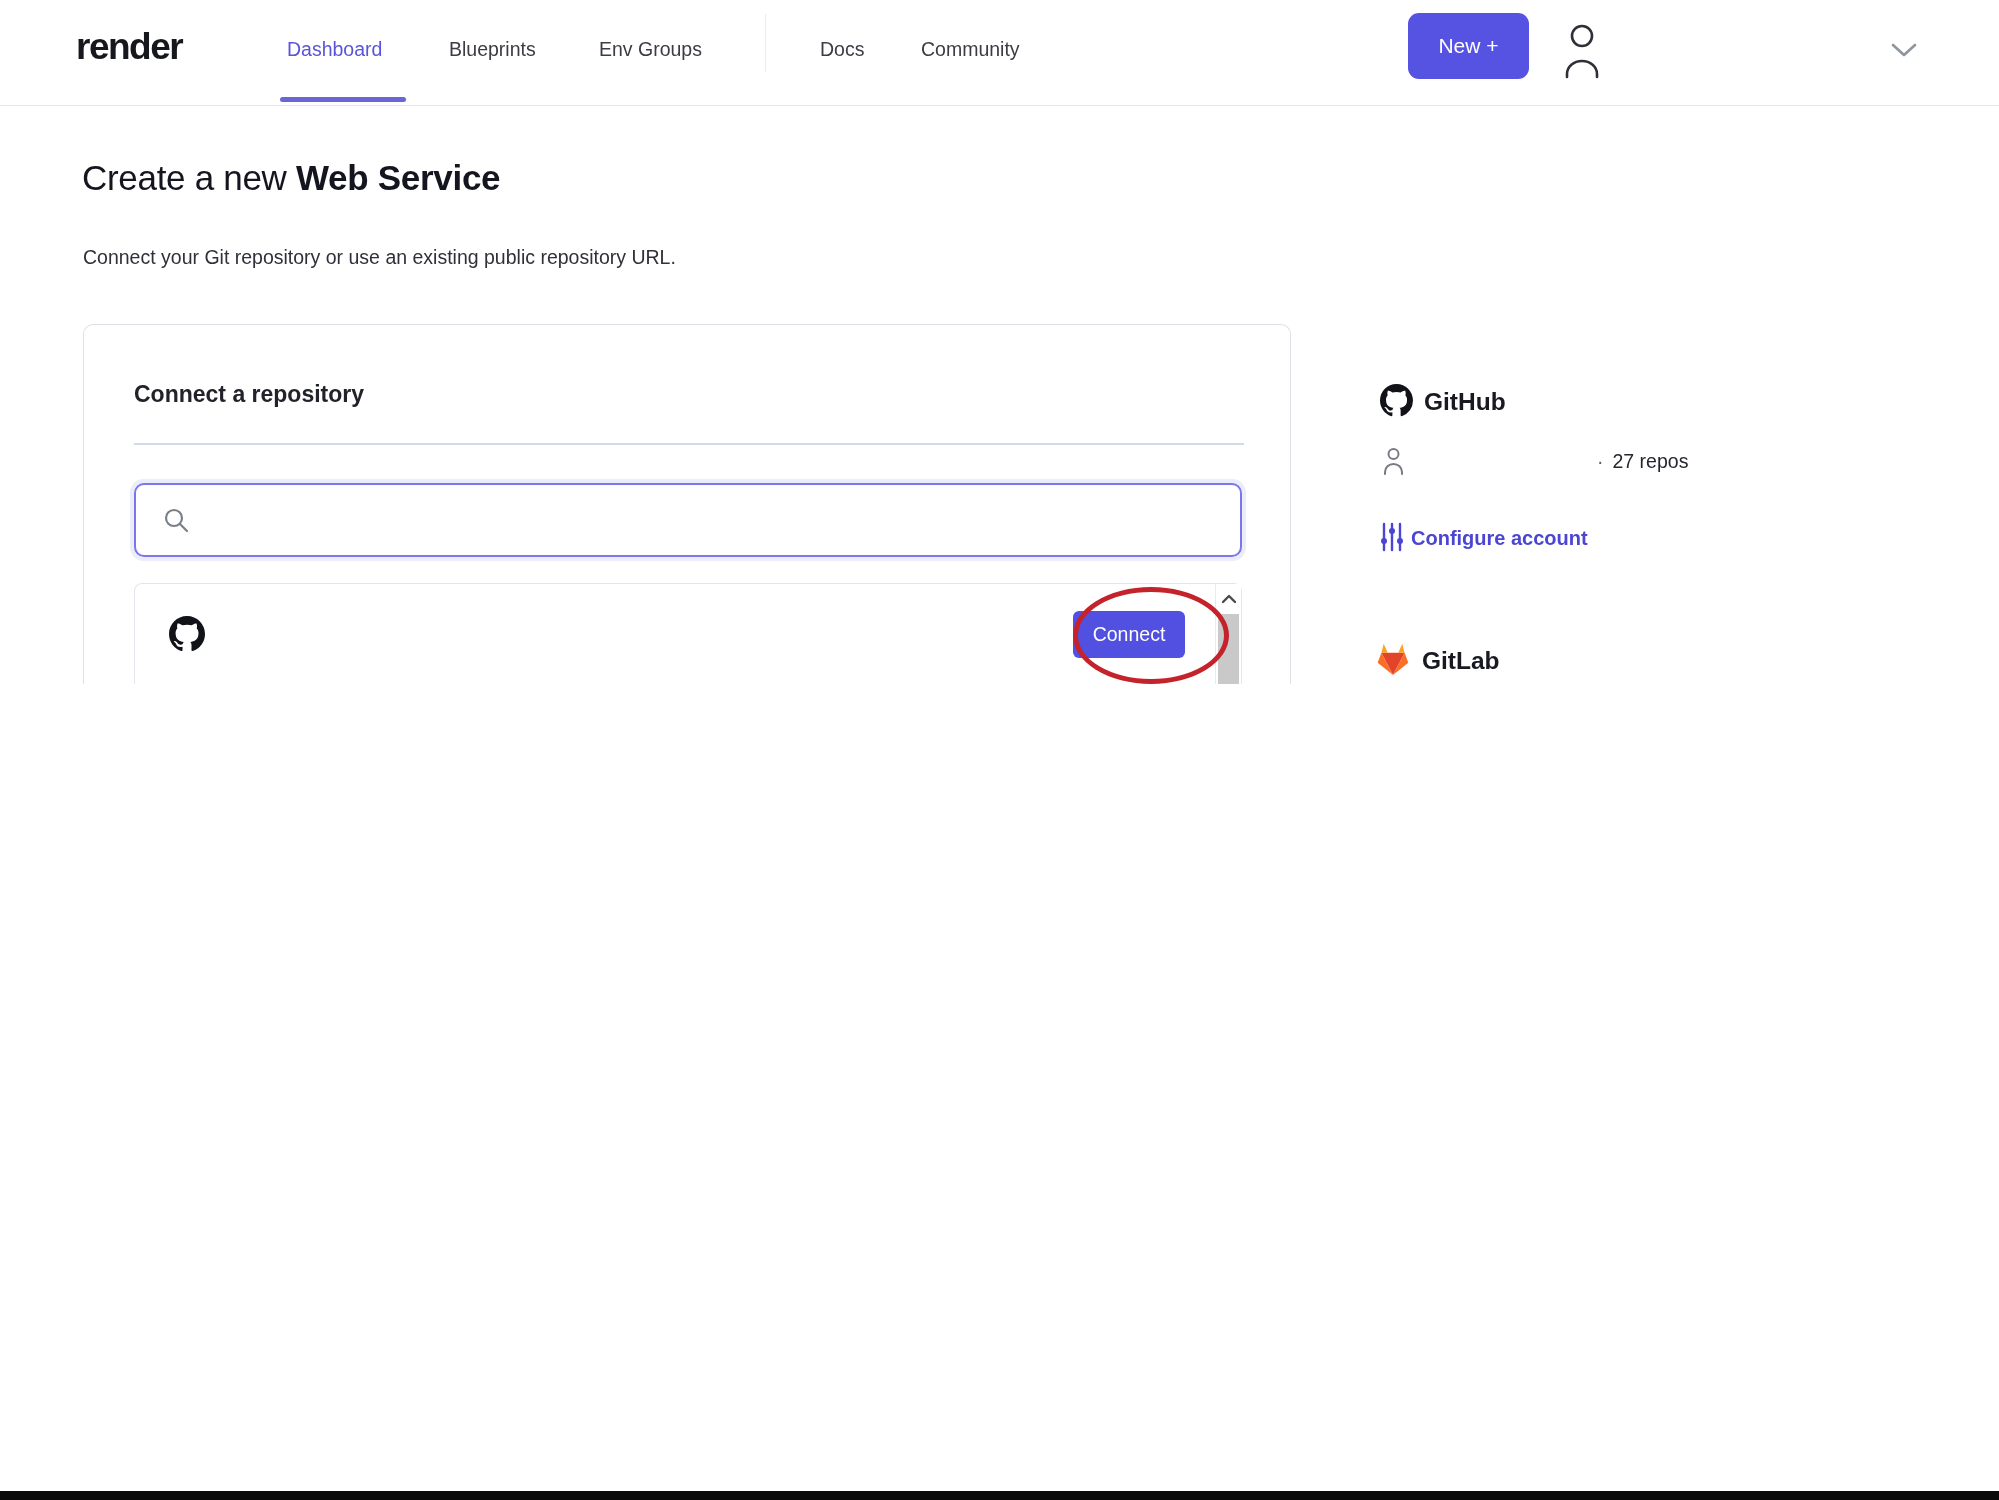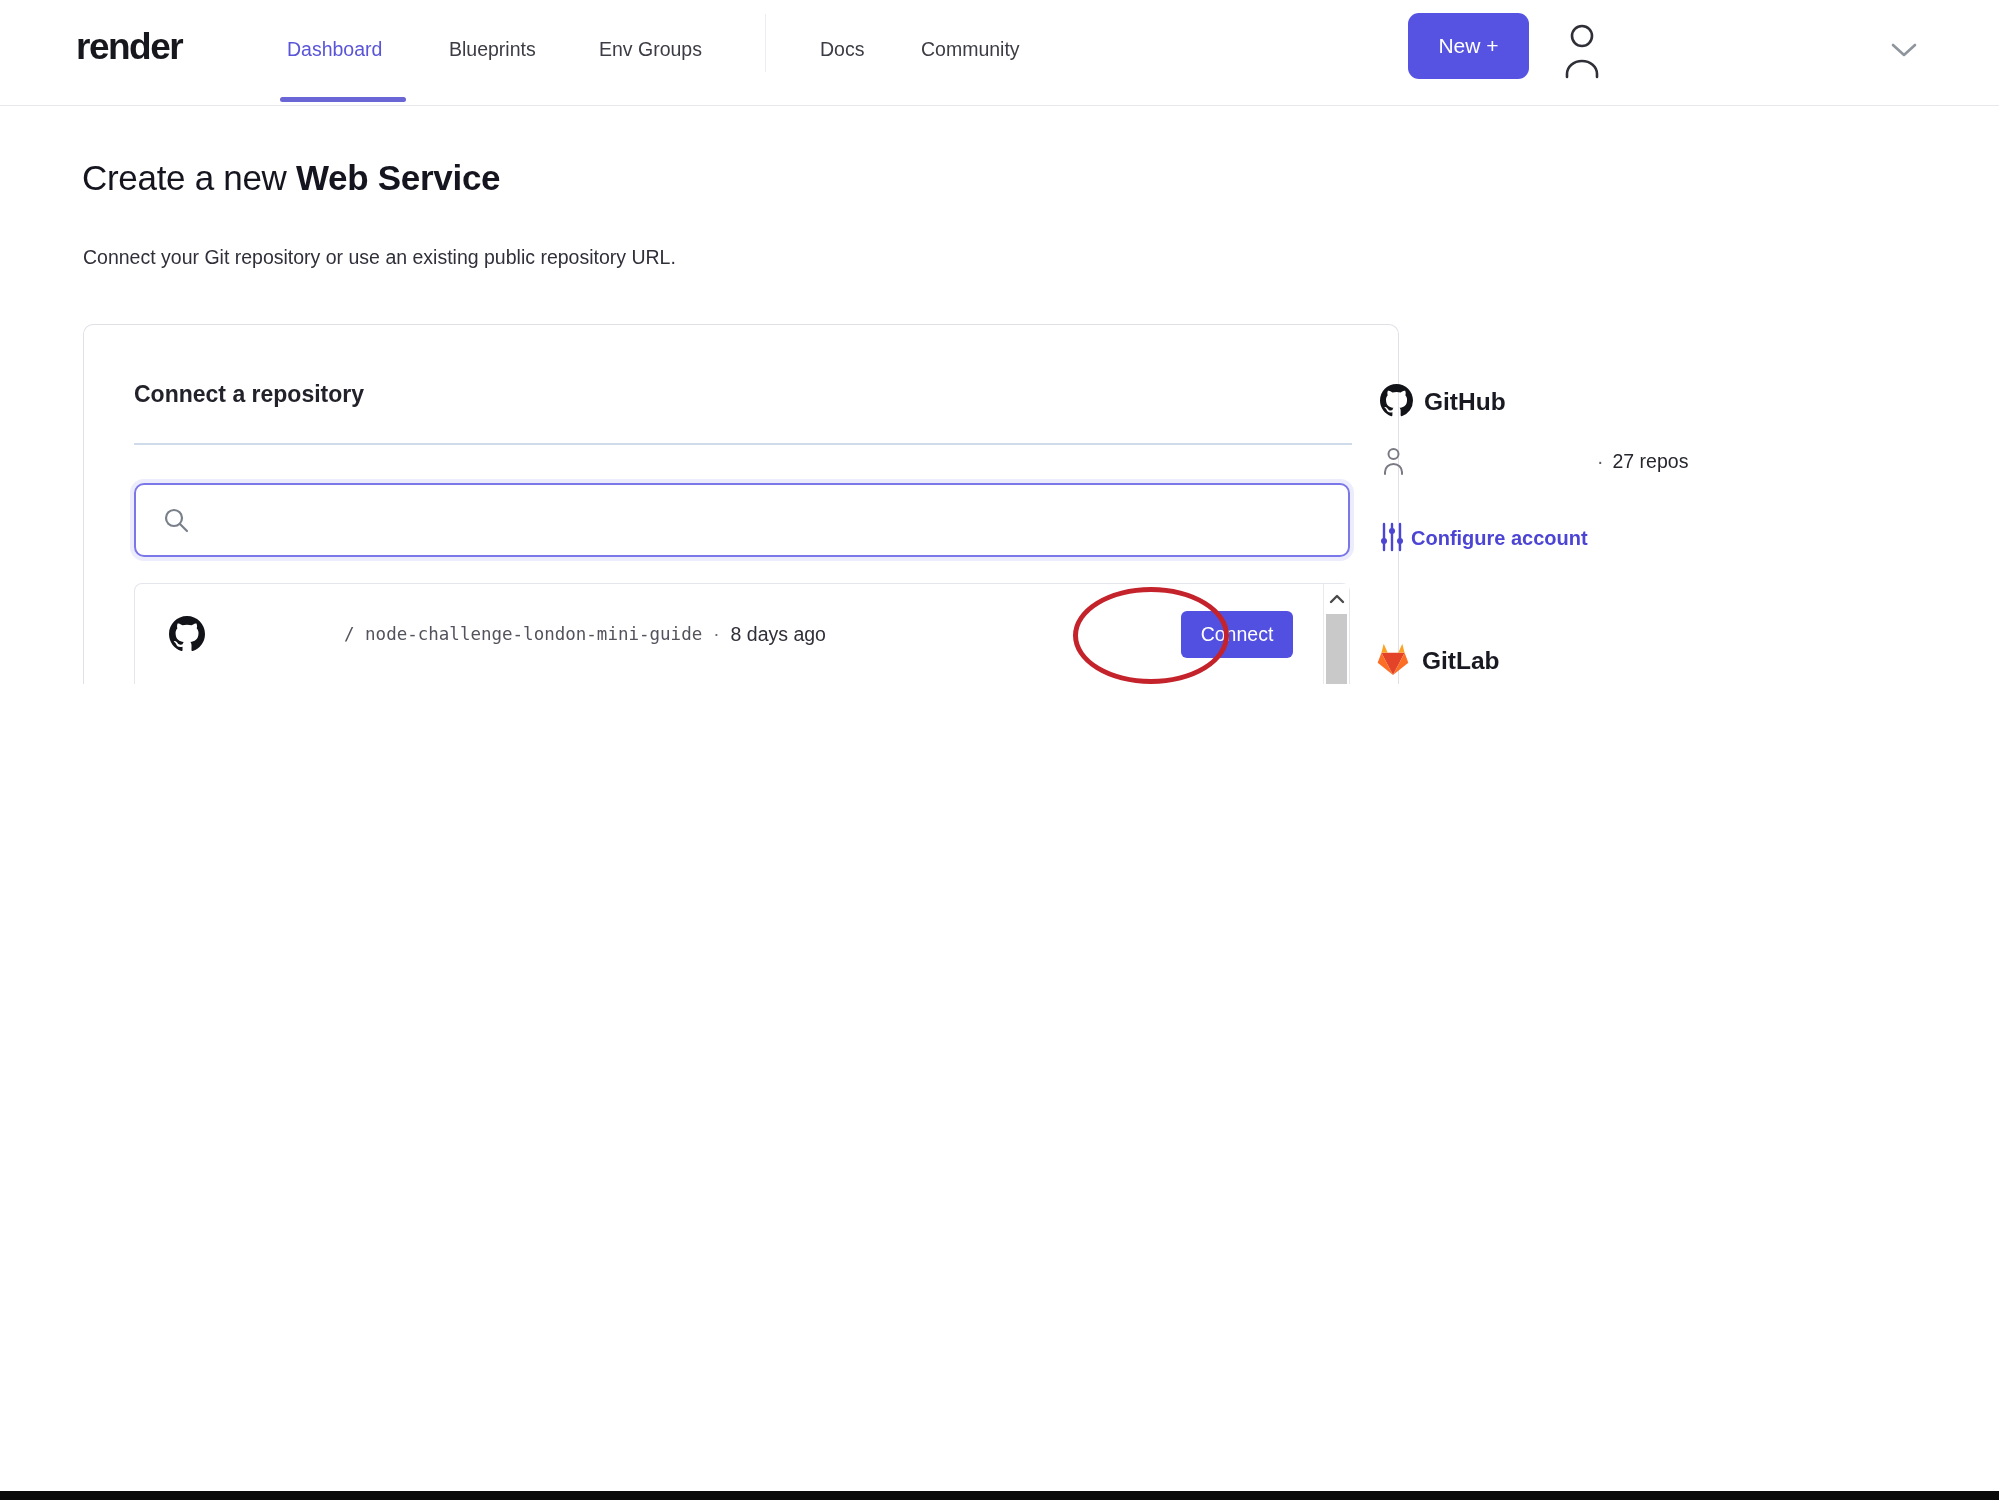--- a/index.html
+++ b/index.html
@@ -32,21 +32,21 @@
 
   
   .page-title { position:absolute; left:82px; top:158px; font-size:35px;
     color:#15151f; letter-spacing:-0.3px; }
   .page-title .normal { font-weight:400; }
   .page-title .bold { font-weight:700; }
   .page-subtitle { position:absolute; left:83px; top:246px; font-size:19.5px;
     font-weight:500; color:#30303a; }
 
   
-  .card { position:absolute; left:83px; top:324px; width:1316px; height:360px;
+  .card { position:absolute; left:83px; top:324px; width:1208px; height:360px;
     background:#ffffff; border:1px solid #dfe1e7; border-bottom:none;
     border-radius:10px 10px 0 0; overflow:hidden; }
   .card-heading { position:absolute; left:50px; top:56px; font-size:23px;
     font-weight:700; color:#22222b; }
   .card-divider { position:absolute; left:50px; right:46px; top:118px; height:2px;
     background:#cfdbe8; }
   .search-box { position:absolute; left:50px; right:48px; top:158px; height:74px;
     border:2px solid #7b77e8; border-radius:10px; background:#ffffff;
     box-shadow:0 0 0 4px rgba(123,119,232,0.14); display:flex; align-items:center; }
   .search-box .mag { margin-left:26px; flex:0 0 auto; display:flex; }
@@ -142,25 +142,20 @@
       </span>
     </div>
 
     <div class="repo-list">
       <div class="repo-row">
         <span class="gh-row-icon">
           <svg width="36" height="36" viewBox="0 0 16 16" fill="#121318">
             <path d="M8 0C3.58 0 0 3.58 0 8c0 3.54 2.29 6.53 5.47 7.59.4.07.55-.17.55-.38 0-.19-.01-.82-.01-1.49-2.01.37-2.53-.49-2.69-.94-.09-.23-.48-.94-.82-1.13-.28-.15-.68-.52-.01-.53.63-.01 1.08.58 1.23.82.72 1.21 1.87.87 2.33.66.07-.52.28-.87.51-1.07-1.78-.2-3.64-.89-3.64-3.95 0-.87.31-1.59.82-2.15-.08-.2-.36-1.02.08-2.12 0 0 .67-.21 2.2.82.64-.18 1.32-.27 2-.27s1.36.09 2 .27c1.53-1.04 2.2-.82 2.2-.82.44 1.1.16 1.92.08 2.12.51.56.82 1.27.82 2.15 0 3.07-1.87 3.75-3.65 3.95.29.25.54.73.54 1.48 0 1.07-.01 1.93-.01 2.2 0 .21.15.46.55.38A8.01 8.01 0 0 0 16 8c0-4.42-3.58-8-8-8z"></path>
           </svg>
         </span>
-        <span class="repo-text">
-          <span class="repo-path">/ node-challenge-london-mini-guide</span>
-          <span class="repo-sep">·</span>
-          <span class="repo-updated">8 days ago</span>
-        </span>
         <button class="connect-btn">Connect</button>
         <div class="list-scrollbar">
           <div class="scroll-up">
             <svg width="16" height="10" viewBox="0 0 16 10" fill="none">
               <polyline points="2,8 8,2 14,8" stroke="#4a4a4a" stroke-width="2.4" fill="none" stroke-linecap="round" stroke-linejoin="round"></polyline>
             </svg>
           </div>
           <div class="scroll-thumb"></div>
         </div>
       </div>

